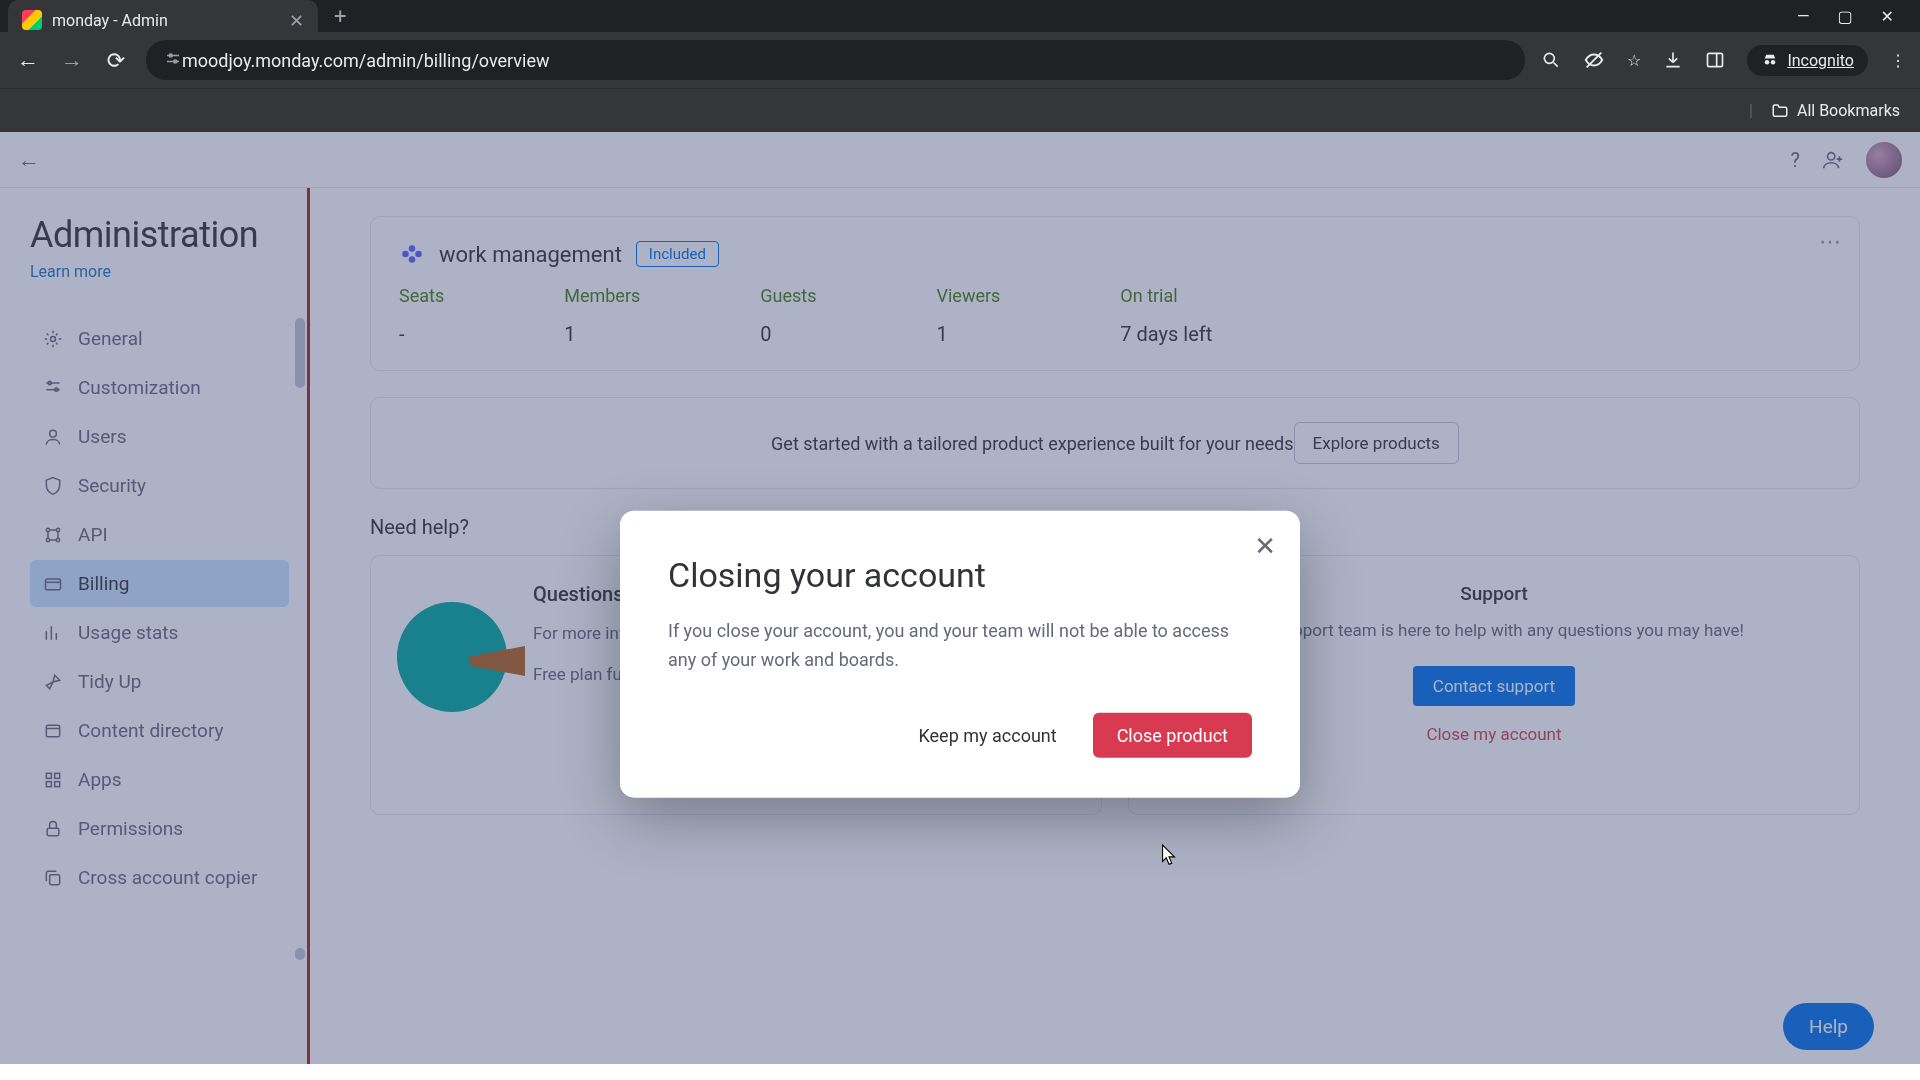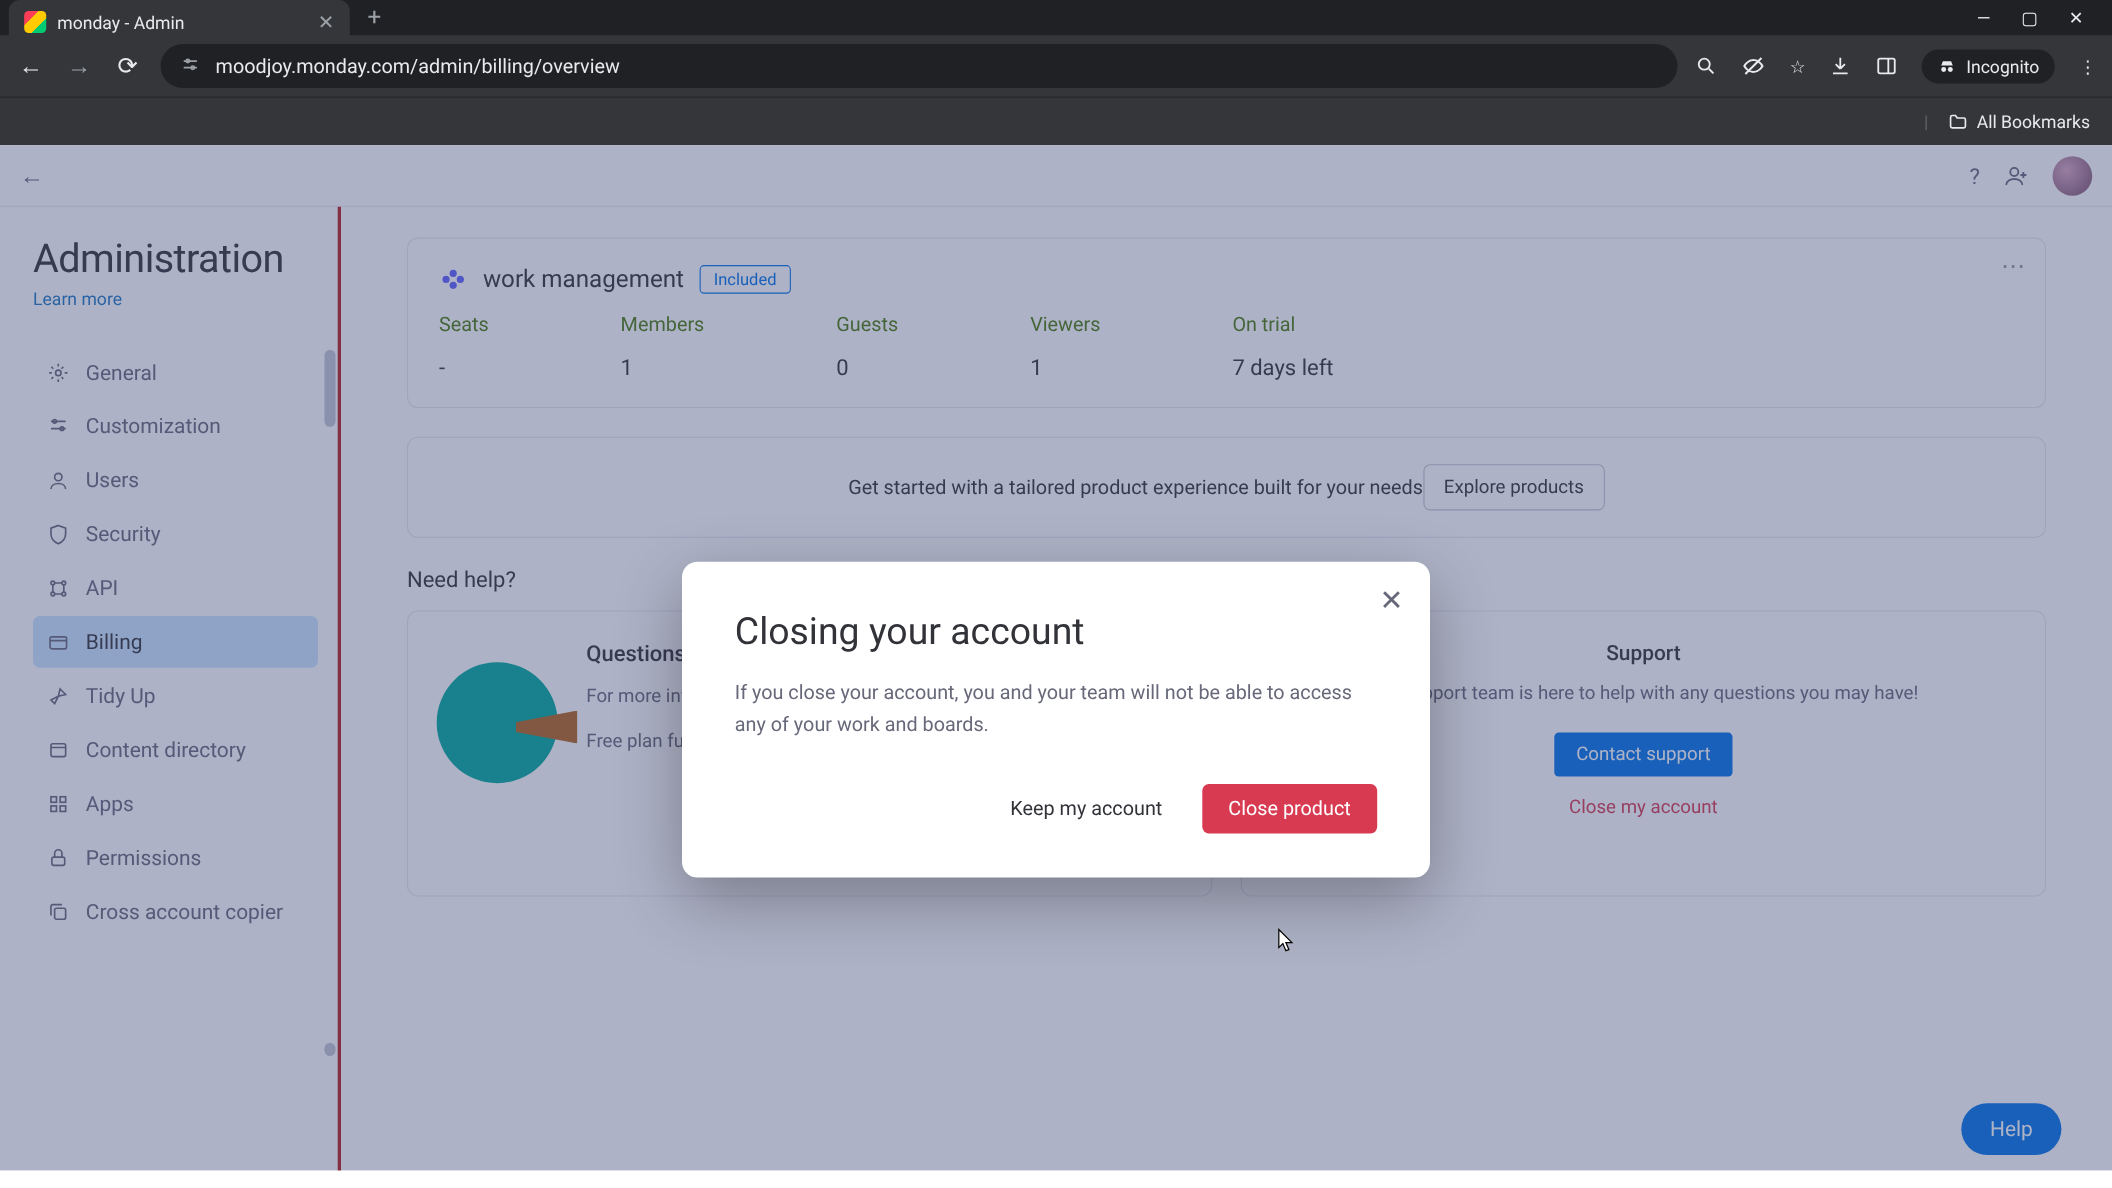--- a/index.html
+++ b/index.html
@@ -12,25 +12,25 @@
 .tab-favicon { width: 20px; height: 20px; border-radius: 4px; background: linear-gradient(135deg,#ff3d57 0 33%,#ffcb00 33% 66%,#00ca72 66%); }
 .tab-title { font-size: 16px; color: #e8eaed; flex: 1; white-space: nowrap; overflow: hidden; }
 .tab-close { color: #9aa0a6; font-size: 18px; cursor: pointer; }
 .new-tab { color: #9aa0a6; font-size: 22px; padding: 0 16px; cursor: pointer; }
 .window-controls { margin-left: auto; display: flex; gap: 28px; padding-right: 18px; color: #e8eaed; }
 .window-controls span { cursor: pointer; font-size: 16px; }
 
 .addr-bar { display: flex; align-items: center; height: 56px; padding: 0 14px; gap: 16px; background: #35363a; }
 .nav-btn { color: #9aa0a6; font-size: 22px; cursor: pointer; width: 28px; text-align: center; }
 .nav-btn.enabled { color: #e8eaed; }
-.url-box { flex: 1; display: flex; align-items: center; background: #202124; border-radius: 24px; height: 40px; padding: 0 18px; gap: 14px; }
+.url-box { flex: 1; display: flex; align-items: center; background: #202124; border-radius: 24px; height: 40px; padding: 0 18px; gap: 0; }
 .url-icon { color: #9aa0a6; font-size: 16px; }
 .url-text { color: #e8eaed; font-size: 18px; flex: 1; }
 .addr-actions { display: flex; gap: 22px; align-items: center; color: #e8eaed; }
-.incognito-badge { display: flex; align-items: flex-end; gap: 8px; background: #202124; padding: 6px 14px; border-radius: 20px; font-size: 16px; }
+.incognito-badge { display: flex; align-items: center; gap: 8px; background: #202124; padding: 6px 14px; border-radius: 20px; font-size: 16px; text-decoration: underline; }
 
 .bookmarks-bar { display: flex; justify-content: flex-end; align-items: center; height: 44px; padding: 0 20px; background: #35363a; border-top: 1px solid #2a2b2e; }
 .bookmarks-link { display: flex; align-items: center; gap: 8px; color: #e8eaed; font-size: 16px; cursor: pointer; }
 
 
 .app { position: relative; height: calc(1080px - 148px); background: #fff; }
 .app-topbar { display: flex; align-items: center; height: 56px; padding: 0 18px; border-bottom: 1px solid #e6e9ef; }
 .app-back { color: #676879; font-size: 22px; cursor: pointer; }
 .app-topbar-right { margin-left: auto; display: flex; align-items: center; gap: 22px; }
 .avatar { width: 36px; height: 36px; border-radius: 50%; background: radial-gradient(circle at 35% 35%, #d9a6c0, #7a4f6a); }
@@ -247,20 +247,28 @@
               <svg width="20" height="20" viewBox="0 0 24 24" fill="none" stroke="currentColor" stroke-width="1.8">
                 <rect x="3" y="6" width="18" height="13" rx="2"></rect>
                 <line x1="3" y1="10" x2="21" y2="10"></line>
               </svg>
             </span>
             <span>Billing</span>
           </div>
         <div class="side-item">
             <span class="side-icon">
               <svg width="20" height="20" viewBox="0 0 24 24" fill="none" stroke="currentColor" stroke-width="1.8">
+                <path d="M4 20V10m6 10V4m6 16v-8"></path>
+              </svg>
+            </span>
+            <span>Usage stats</span>
+          </div>
+        <div class="side-item">
+            <span class="side-icon">
+              <svg width="20" height="20" viewBox="0 0 24 24" fill="none" stroke="currentColor" stroke-width="1.8">
                 <path d="M14 4l6 6-8 2-4 8-4-4 8-4 2-8z"></path>
               </svg>
             </span>
             <span>Tidy Up</span>
           </div>
         <div class="side-item">
             <span class="side-icon">
               <svg width="20" height="20" viewBox="0 0 24 24" fill="none" stroke="currentColor" stroke-width="1.8">
                 <rect x="4" y="5" width="16" height="14" rx="2"></rect>
                 <path d="M4 9h16"></path>

